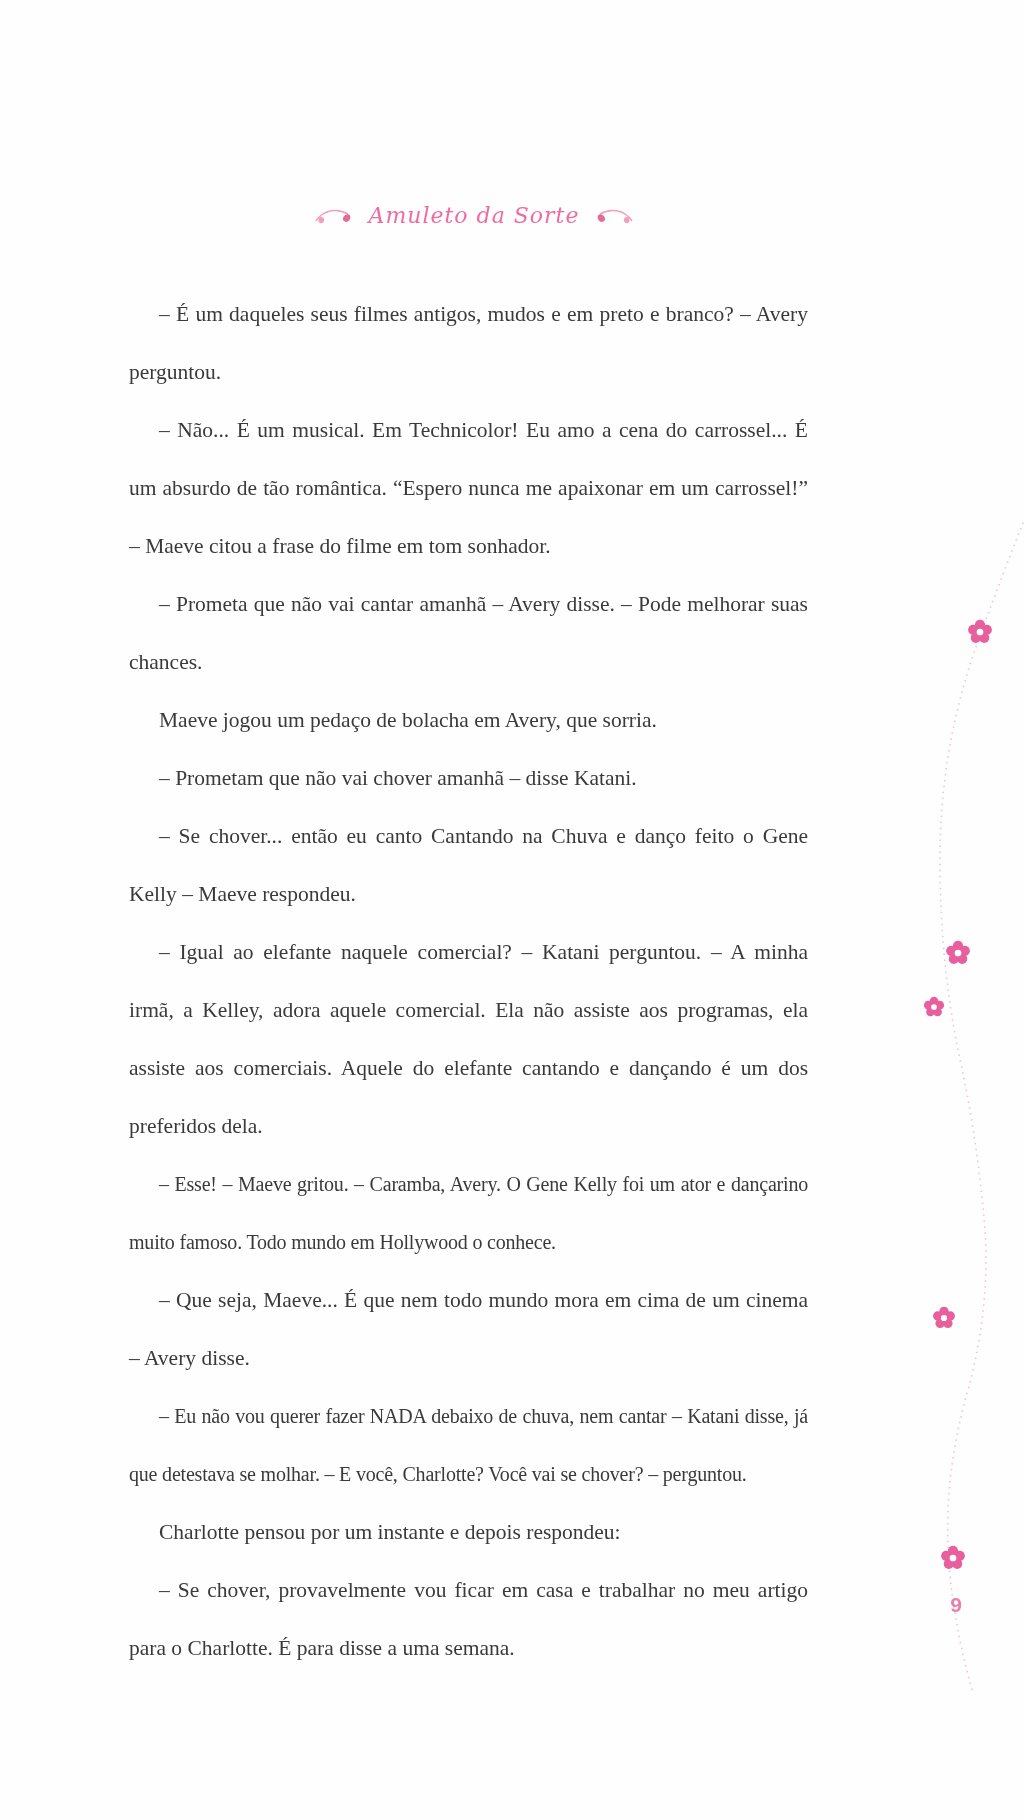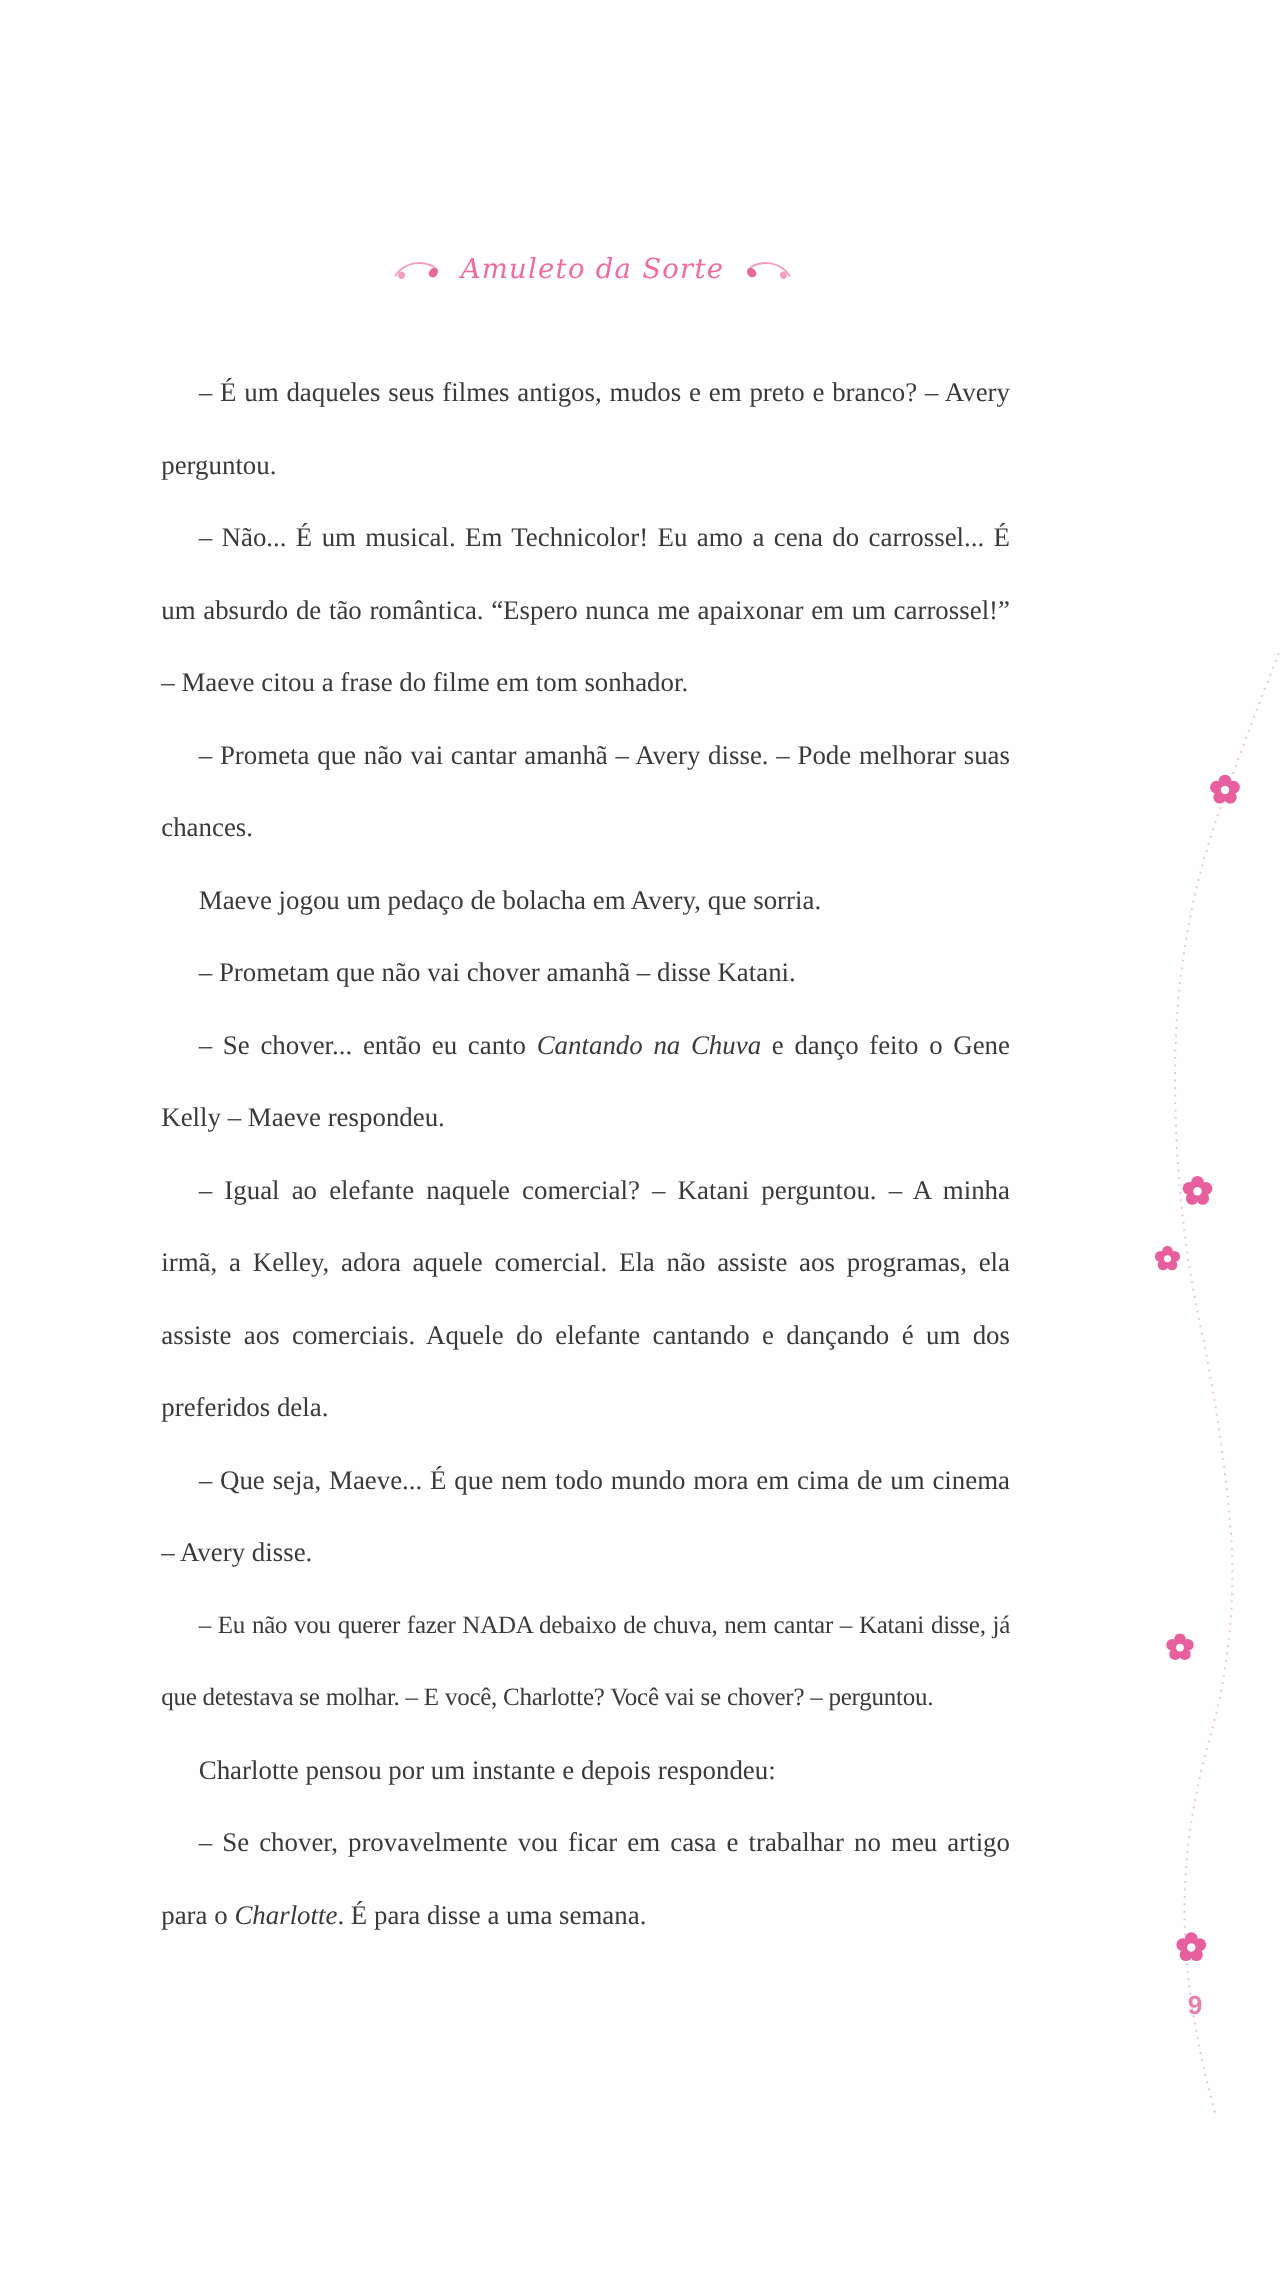--- a/index.html
+++ b/index.html
@@ -36,21 +36,21 @@
     position:absolute;
     top:285px; left:117px; width:679px;
     color:var(--text-color);
     font-size:21.5px;
     line-height:58px;
     text-align:justify;
     margin-left:12px;
   }
   .body-text p{ text-indent:30px; }
   .body-text p.tight{ font-size:20px; letter-spacing:-0.2px; }
-  .body-text .it{ font-style:italic; }
+  .body-text .it{ }
   .decor-layer{
     position:absolute; top:0; left:0; width:1024px; height:1820px;
     pointer-events:none;
   }
   .curve-svg{ position:absolute; top:0; left:0; }
   .flower{ position:absolute; transform:translate(-50%,-50%); }
   .page-number{
     position:absolute;
     top:1593px; left:936px; width:40px;
     text-align:center;
@@ -127,19 +127,20 @@
 </div>
 
 <div class="body-text">
     <p><span>– É um daqueles seus filmes antigos, mudos e em preto e branco? – Avery perguntou.</span></p>
     <p><span>– Não... É um musical. Em Technicolor! Eu amo a cena do carrossel... É um absurdo de tão romântica. “Espero nunca me apaixonar em um carrossel!” – Maeve citou a frase do filme em tom sonhador.</span></p>
     <p><span>– Prometa que não vai cantar amanhã – Avery disse. – Pode melhorar suas chances.</span></p>
     <p><span>Maeve jogou um pedaço de bolacha em Avery, que sorria.</span></p>
     <p><span>– Prometam que não vai chover amanhã – disse Katani.</span></p>
     <p><span>– Se chover... então eu canto </span><span class="it">Cantando na Chuva</span><span> e danço feito o Gene Kelly – Maeve respondeu.</span></p>
     <p><span>– Igual ao elefante naquele comercial? – Katani perguntou. – A minha irmã, a Kelley, adora aquele comercial. Ela não assiste aos programas, ela assiste aos comerciais. Aquele do elefante cantando e dançando é um dos preferidos dela.</span></p>
+    <p class="tight"><span>– </span><span class="it">Esse!</span><span> – Maeve gritou. – Caramba, Avery. O Gene Kelly foi um ator e dançarino muito famoso. Todo mundo em Hollywood o conhece.</span></p>
     <p><span>– Que seja, Maeve... É que nem todo mundo mora em cima de um cinema – Avery disse.</span></p>
     <p class="tight"><span>– Eu não vou querer fazer NADA debaixo de chuva, nem cantar – Katani disse, já que detestava se molhar. – E você, Charlotte? Você vai se chover? – perguntou.</span></p>
     <p><span>Charlotte pensou por um instante e depois respondeu:</span></p>
     <p><span>– Se chover, provavelmente vou ficar em casa e trabalhar no meu artigo para o </span><span class="it">Charlotte</span><span>. É para disse a uma semana.</span></p>
   </div>
 
 <div class="page-number">9</div>
 
 </body></html>

